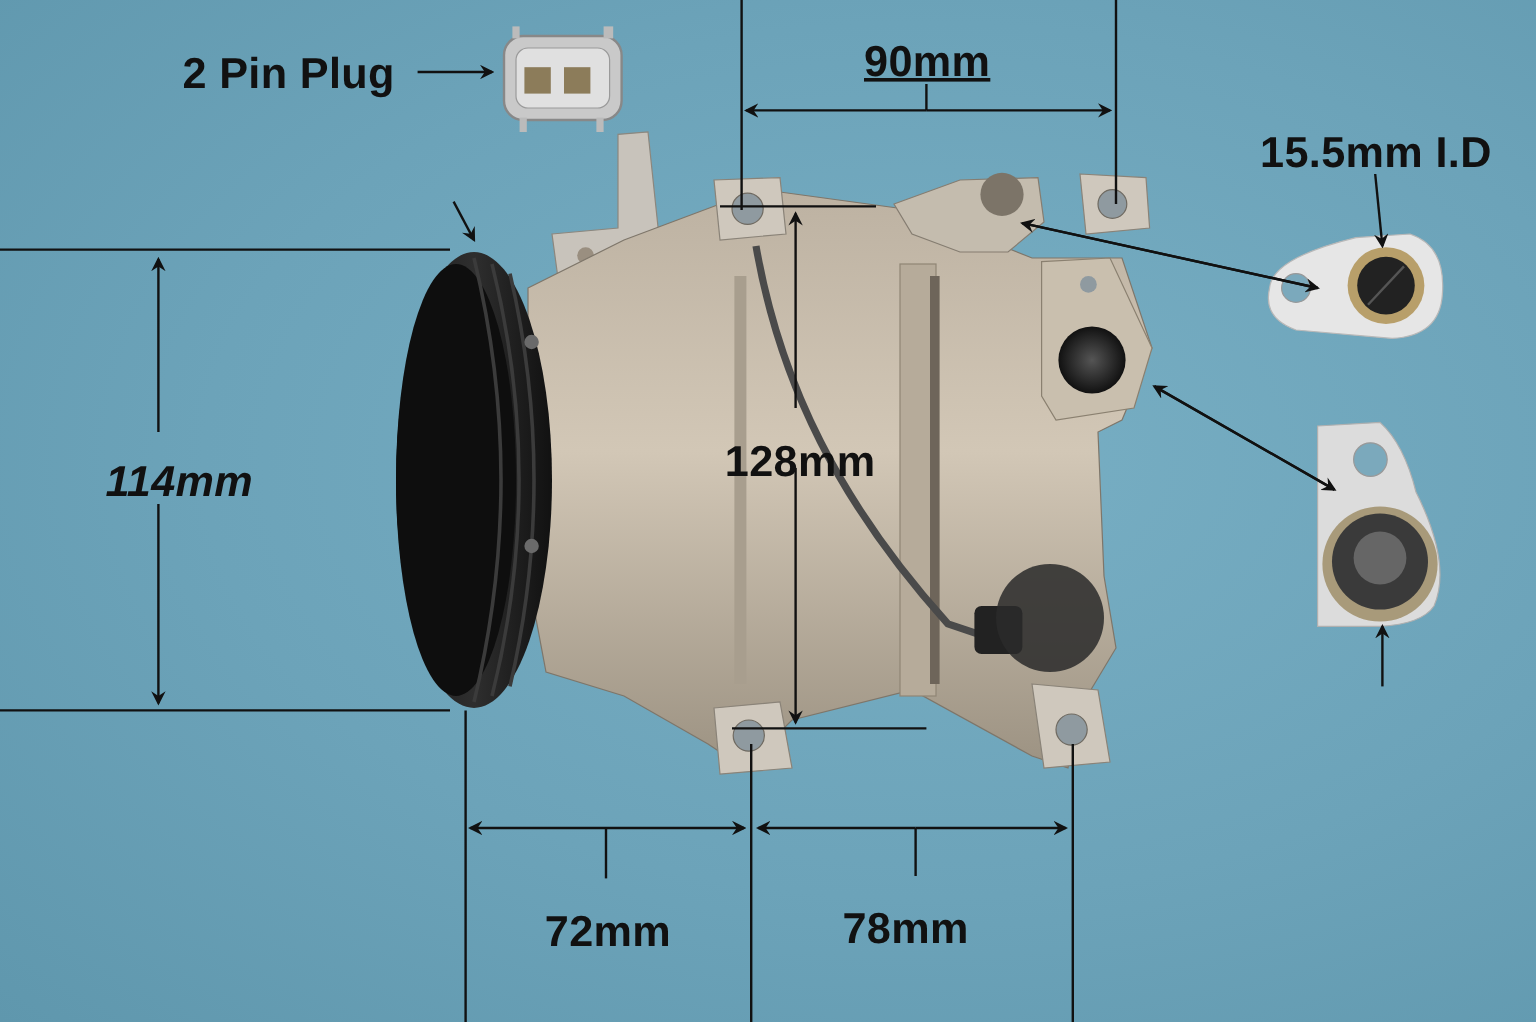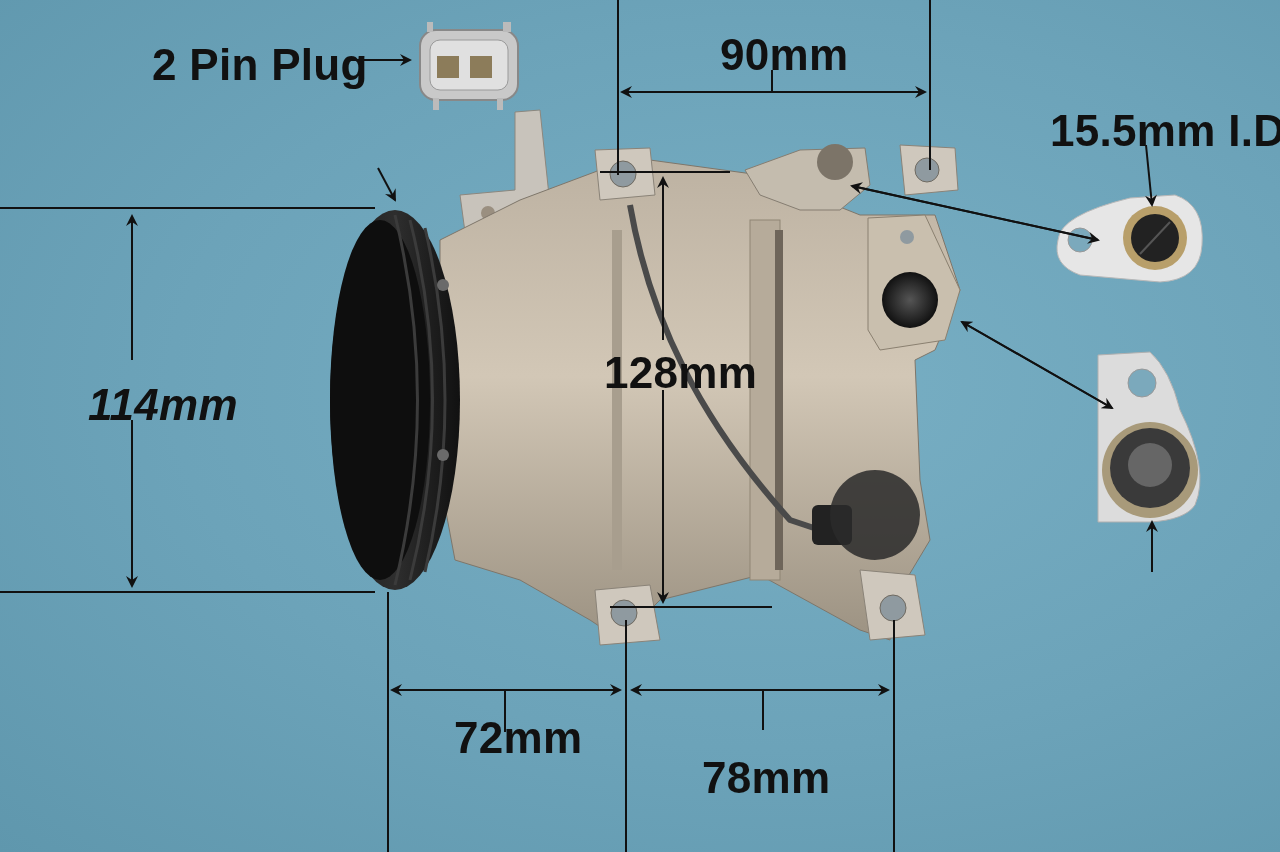--- a/index.html
+++ b/index.html
@@ -1,19 +1,19 @@
 <!DOCTYPE html>
 <html><head>
 <meta charset="utf-8">
 <style>
   html, body { margin:0; padding:0; }
   body { width:1280px; height:852px; overflow:hidden; background:#6ea5bb; font-family:"Liberation Sans", sans-serif; }
   #stage { position:relative; width:1280px; height:852px;
     background: radial-gradient(ellipse at 60% 45%, #78afc4 0%, #6ca3b9 55%, #5f97ad 100%); }
-  .label { position:absolute; font-weight:bold; color:#111; font-size:44px; white-space:nowrap; letter-spacing:0.3px; }
+  .label { position:absolute; font-weight:bold; color:#111; font-size:36px; white-space:nowrap; letter-spacing:0.3px; }
   svg { position:absolute; left:0; top:0; }
 </style>
 </head>
 <body>
 
 <div id="stage">
 
   <svg width="1280" height="852" viewBox="0 0 1280 852">
     <defs>
       <marker id="ah" markerWidth="12" markerHeight="12" refX="10" refY="6" orient="auto" markerUnits="userSpaceOnUse">
@@ -139,18 +139,18 @@
       <line x1="1098" y1="240" x2="852" y2="186" marker-end="url(#ah)"></line>
       <line x1="852" y1="186" x2="1098" y2="240" marker-end="url(#ah)"></line>
       <line x1="1112" y1="408" x2="962" y2="322" marker-end="url(#ah)"></line>
       <line x1="962" y1="322" x2="1112" y2="408" marker-end="url(#ah)"></line>
       <line x1="1152" y1="572" x2="1152" y2="522" marker-end="url(#ah)"></line>
     </g>
   </svg>
 
   <div class="label" style="left:152px; top:40px;">2 Pin Plug</div>
   <div class="label" style="left:1050px; top:106px;">15.5mm I.D</div>
-  <div class="label" style="left:720px; top:30px;">90mm</div>
+  <div class="label" style="left:720px; top:30px;text-decoration:underline;">90mm</div>
   <div class="label" style="left:88px; top:380px;font-style:italic;">114mm</div>
-  <div class="label" style="left:604px; top:348px;">128mm</div>
-  <div class="label" style="left:454px; top:713px;">72mm</div>
+  <div class="label" style="left:604px; top:364px;">128mm</div>
+  <div class="label" style="left:454px; top:755px;">72mm</div>
   <div class="label" style="left:702px; top:753px;">78mm</div>
 </div>
 
 </body></html>

